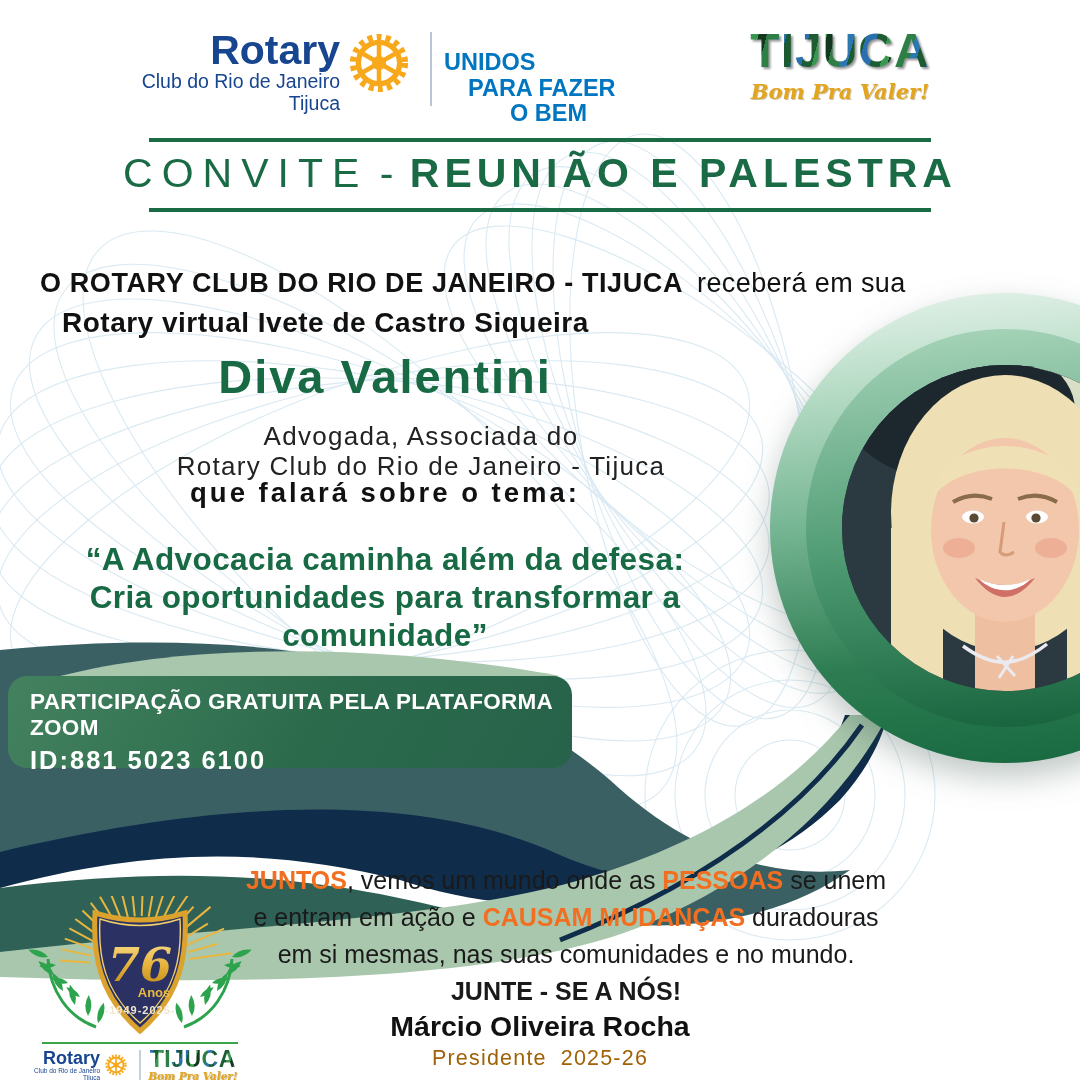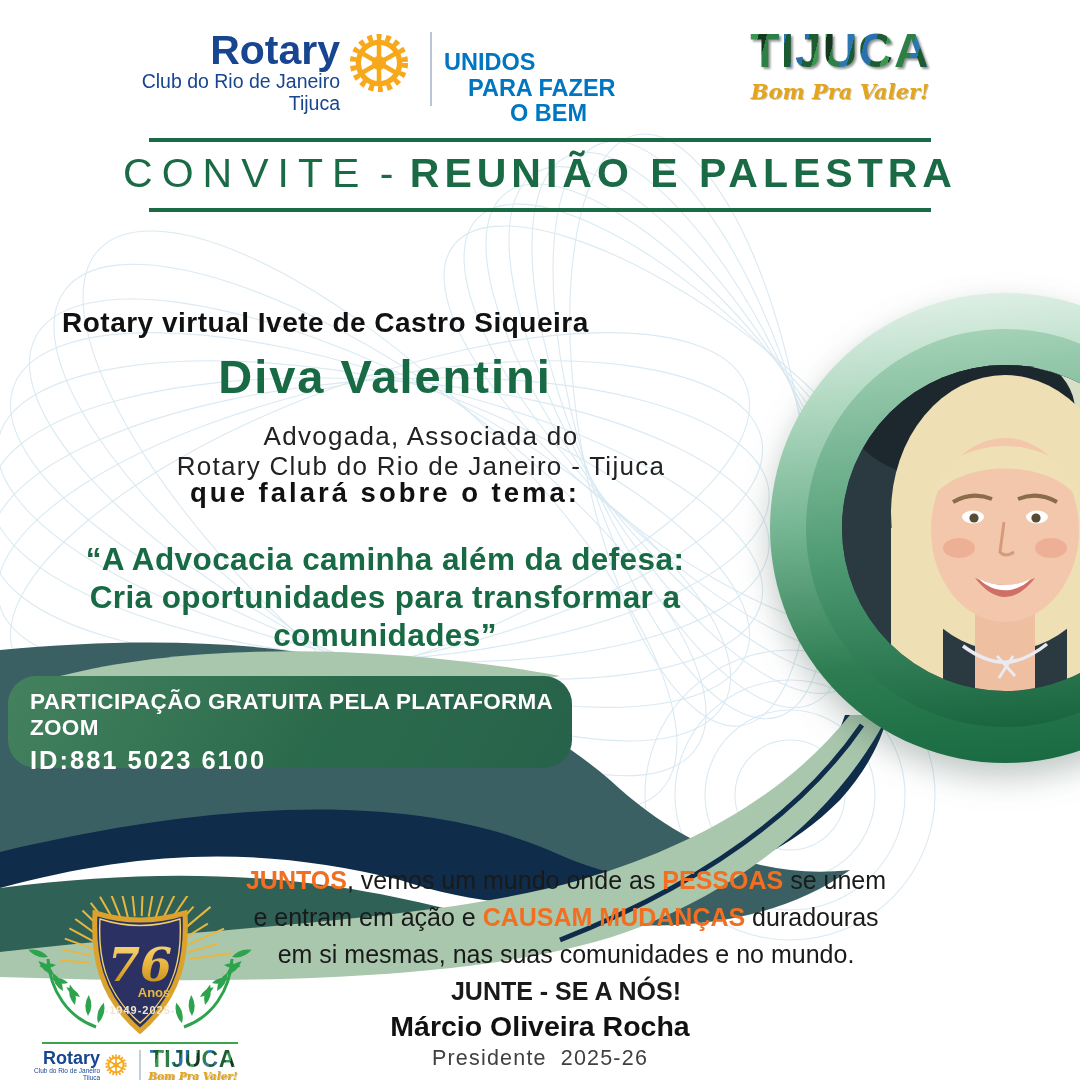--- a/index.html
+++ b/index.html
@@ -46,33 +46,33 @@
   .intro2{left:62px;top:307px;font-size:28px;font-weight:700;color:#111;letter-spacing:.5px;}
 
   .leftcol{left:0;width:770px;text-align:center;}
   .spk-name{top:349px;font-size:47px;font-weight:700;color:#176a43;letter-spacing:2px;}
   .spk-role{top:421px;font-size:26px;color:#222;letter-spacing:1.3px;line-height:30px;padding-left:36px;}
   .spk-lead{top:477px;font-size:27.5px;font-weight:700;color:#111;letter-spacing:3px;}
   .theme{top:540px;font-size:31.5px;font-weight:700;color:#176a43;line-height:38px;letter-spacing:.4px;}
 
   
   .zoombox{
-    left:8px;top:676px;width:564px;height:92px;border-radius:28px;
+    left:8px;top:676px;width:564px;height:92px;border-radius:19px;
     background:linear-gradient(120deg,#44825f 0%,#2b6b4c 55%,#27624a 100%);
     color:#fff;padding:13px 0 0 22px;box-sizing:border-box;
   }
   .zb1{font-size:22.5px;font-weight:700;letter-spacing:.3px;}
   .zb2{font-size:25.5px;font-weight:700;letter-spacing:2px;margin-top:5px;}
 
   
   .message{left:205px;top:862px;width:680px;text-align:center;font-size:25px;color:#1a1a1a;line-height:37px;margin-left:21px;}
   .orange{color:#f26f21;font-weight:700;}
   .msg-l4{font-weight:700;}
   .president-name{left:0;width:1080px;top:1010px;text-align:center;font-size:28.5px;font-weight:700;color:#111;}
-  .president-sub{left:0;width:1080px;top:1046px;text-align:center;font-size:21.5px;color:#404040;letter-spacing:1.2px;}
+  .president-sub{left:0;width:1080px;top:1046px;text-align:center;font-size:21.5px;color:#a16207;letter-spacing:1.2px;}
   .president-sub .term{margin-left:14px;}
 
   
   .photo-wrap{left:770px;top:293px;width:470px;height:470px;}
   .ring-outer{position:absolute;left:0;top:0;width:470px;height:470px;border-radius:50%;
     background:linear-gradient(175deg,#e2f1e8 2%,#b7dcc6 20%,#79b896 45%,#2e7d52 75%,#1a6b42 96%);
     filter:drop-shadow(0 14px 16px rgba(40,70,55,.30));}
   .ring-inner{position:absolute;left:36px;top:36px;width:398px;height:398px;border-radius:50%;
     background:linear-gradient(175deg,#aad6bc 0%,#4d9a72 55%,#14603a 100%);}
   .photo{position:absolute;left:72px;top:72px;width:326px;height:326px;border-radius:50%;overflow:hidden;background:#27343b;}
@@ -215,32 +215,35 @@
   </div>
 
   <div class="abs rule" style="top:138px"></div>
   <div class="abs title">
     <span class="t-left">CONVITE</span>
     <span class="t-dash">-</span>
     <span class="t-right">REUNIÃO E PALESTRA</span>
   </div>
   <div class="abs rule" style="top:208px"></div>
 
+  <div class="abs intro1">
+    <b>O ROTARY CLUB DO RIO DE JANEIRO - TIJUCA</b><span class="tail">receberá em sua</span>
+  </div>
   <div class="abs intro2">Rotary virtual Ivete de Castro Siqueira</div>
 
   <div class="abs leftcol spk-name">Diva Valentini</div>
   <div class="abs leftcol spk-role">
     <div>Advogada, Associada do</div>
     <div>Rotary Club do Rio de Janeiro - Tijuca</div>
   </div>
   <div class="abs leftcol spk-lead">que falará sobre o tema:</div>
   <div class="abs leftcol theme">
     <div>“A Advocacia caminha além da defesa:</div>
     <div>Cria oportunidades para transformar a</div>
-    <div>comunidades”</div>
+    <div>comunidade”</div>
   </div>
 
   <div class="abs message">
     <div>
       <span class="orange">JUNTOS</span><span>, vemos um mundo onde as </span><span class="orange">PESSOAS</span><span> se unem</span>
     </div>
     <div>
       <span>e entram em ação e </span><span class="orange">CAUSAM MUDANÇAS</span><span> duradouras</span>
     </div>
     <div>em si mesmas, nas suas comunidades e no mundo.</div>

